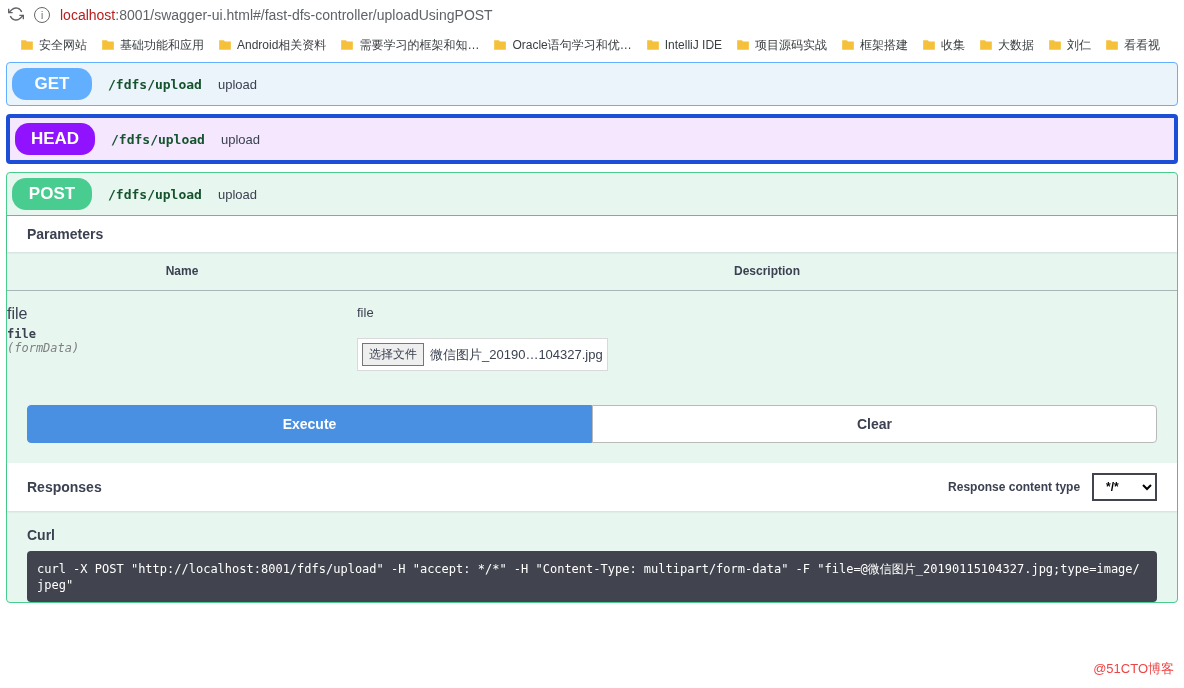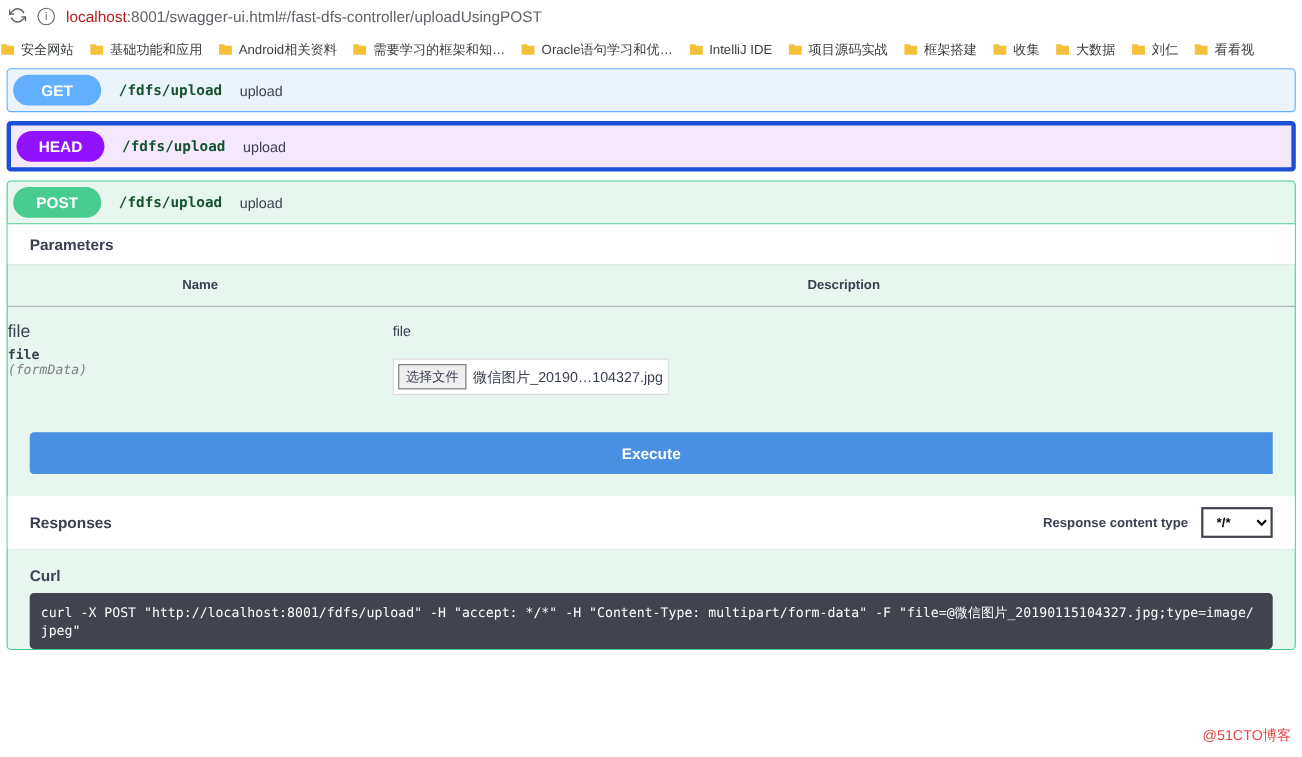--- a/index.html
+++ b/index.html
@@ -2,29 +2,29 @@
 <html><head>
 <meta charset="utf-8">
 <style>
 * { box-sizing: border-box; margin: 0; padding: 0; }
 body { font-family: -apple-system, BlinkMacSystemFont, "Segoe UI", sans-serif; font-size: 14px; color: #3b4151; background: #fff; width: 1184px; }
 .addr-bar { display: flex; align-items: center; padding: 4px 8px; gap: 10px; height: 30px; }
 .reload-icon svg { width: 16px; height: 16px; }
 .info-icon { width: 16px; height: 16px; border: 1px solid #666; border-radius: 50%; display: inline-flex; align-items: center; justify-content: center; font-size: 10px; color: #666; }
 .url { font-size: 14px; color: #5f6368; }
 .url b { color: #b91c1c; font-weight: normal; }
-.bookmarks { display: flex; align-items: center; gap: 14px; padding: 4px 0; height: 30px; overflow: hidden; }
+.bookmarks { display: flex; align-items: center; gap: 14px; padding: 4px 20px; height: 30px; overflow: hidden; }
 .bm { display: flex; align-items: center; gap: 5px; font-size: 12px; color: #3c4043; white-space: nowrap; cursor: pointer; }
 .folder-icon { width: 14px; height: 14px; flex-shrink: 0; }
 .opblock { margin: 2px 6px 8px 6px; border-radius: 4px; }
 .opblock-get { border: 1px solid #61affe; background: #ebf3fb; }
 .opblock-head { border: 4px solid #1d4ed8; background: #f4e7fe; }
 .opblock-post { border: 1px solid #49cc90; background: #e8f6f0; }
 .opblock-summary { display: flex; align-items: center; padding: 5px; cursor: pointer; }
-.method { font-size: 14px; font-weight: 700; color: #fff; min-width: 80px; text-align: center; padding: 6px 0; border-radius: 14px; text-transform: uppercase; }
+.method { font-size: 17px; font-weight: 700; color: #fff; min-width: 80px; text-align: center; padding: 6px 0; border-radius: 14px; text-transform: uppercase; }
 .m-get { background: #61affe; }
 .m-head { background: #9012fe; }
 .m-post { background: #49cc90; }
 .path { font-family: monospace; font-weight: 600; font-size: 13px; color: #14532d; padding: 0 16px; }
 .desc { font-size: 13px; color: #3b4151; }
 .opblock-body { border-top: 1px solid #49cc90; }
 .section-header { display: flex; align-items: center; justify-content: space-between; padding: 10px 20px; background: #fff; box-shadow: 0 1px 2px rgba(0,0,0,.1); }
 .section-header h4 { font-size: 14px; font-weight: 700; color: #3b4151; }
 .params-table { width: 100%; padding: 20px; border-collapse: collapse; }
 .params-table th { text-align: center; font-size: 12px; font-weight: 700; padding: 12px 0; border-bottom: 1px solid rgba(59,65,81,.2); }
@@ -182,20 +182,21 @@
             <div class="file-input">
               <span class="file-btn">选择文件</span>
               <span>微信图片_20190…104327.jpg</span>
             </div>
           </td>
         </tr>
       </tbody>
     </table>
     <div class="btn-row">
       <button class="exec-btn">Execute</button>
+      <button class="clear-btn">Clear</button>
     </div>
     <div class="responses-header">
       <h4>Responses</h4>
       <div>
         <span class="content-type-label">Response content type</span>
         <select class="content-type-select">
           <option>*/*</option>
         </select>
       </div>
     </div>

